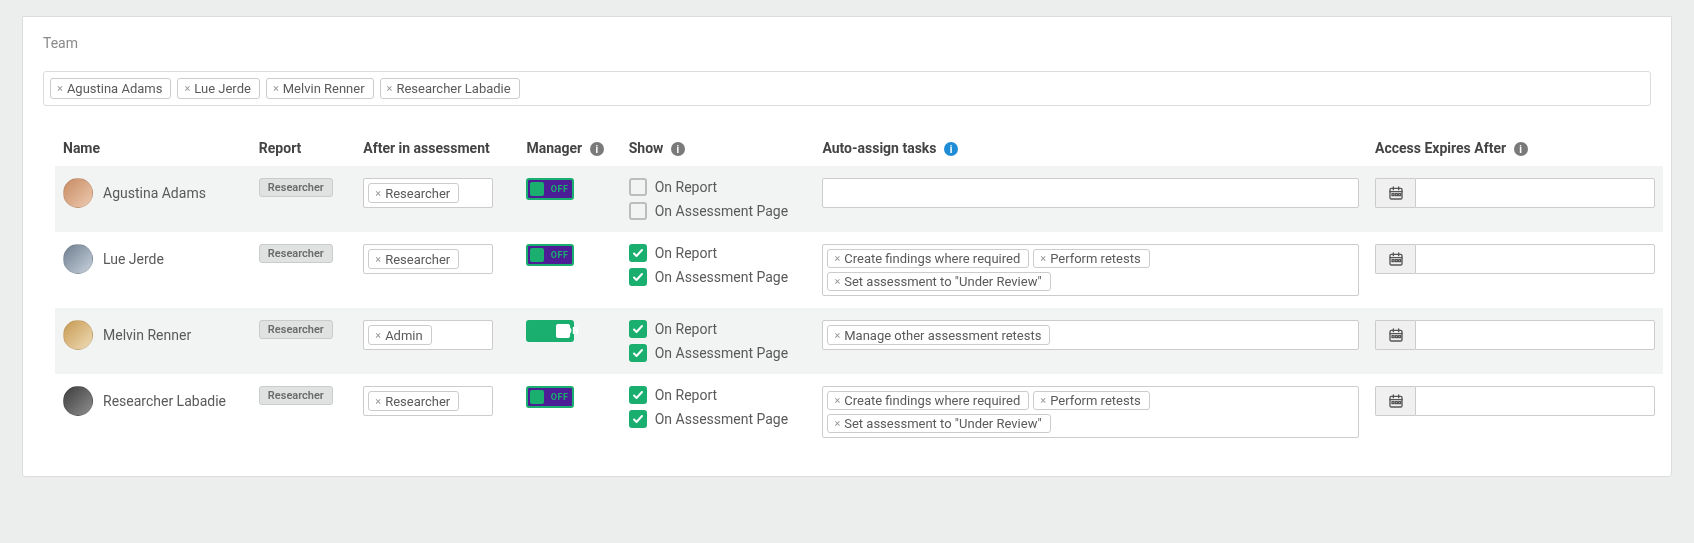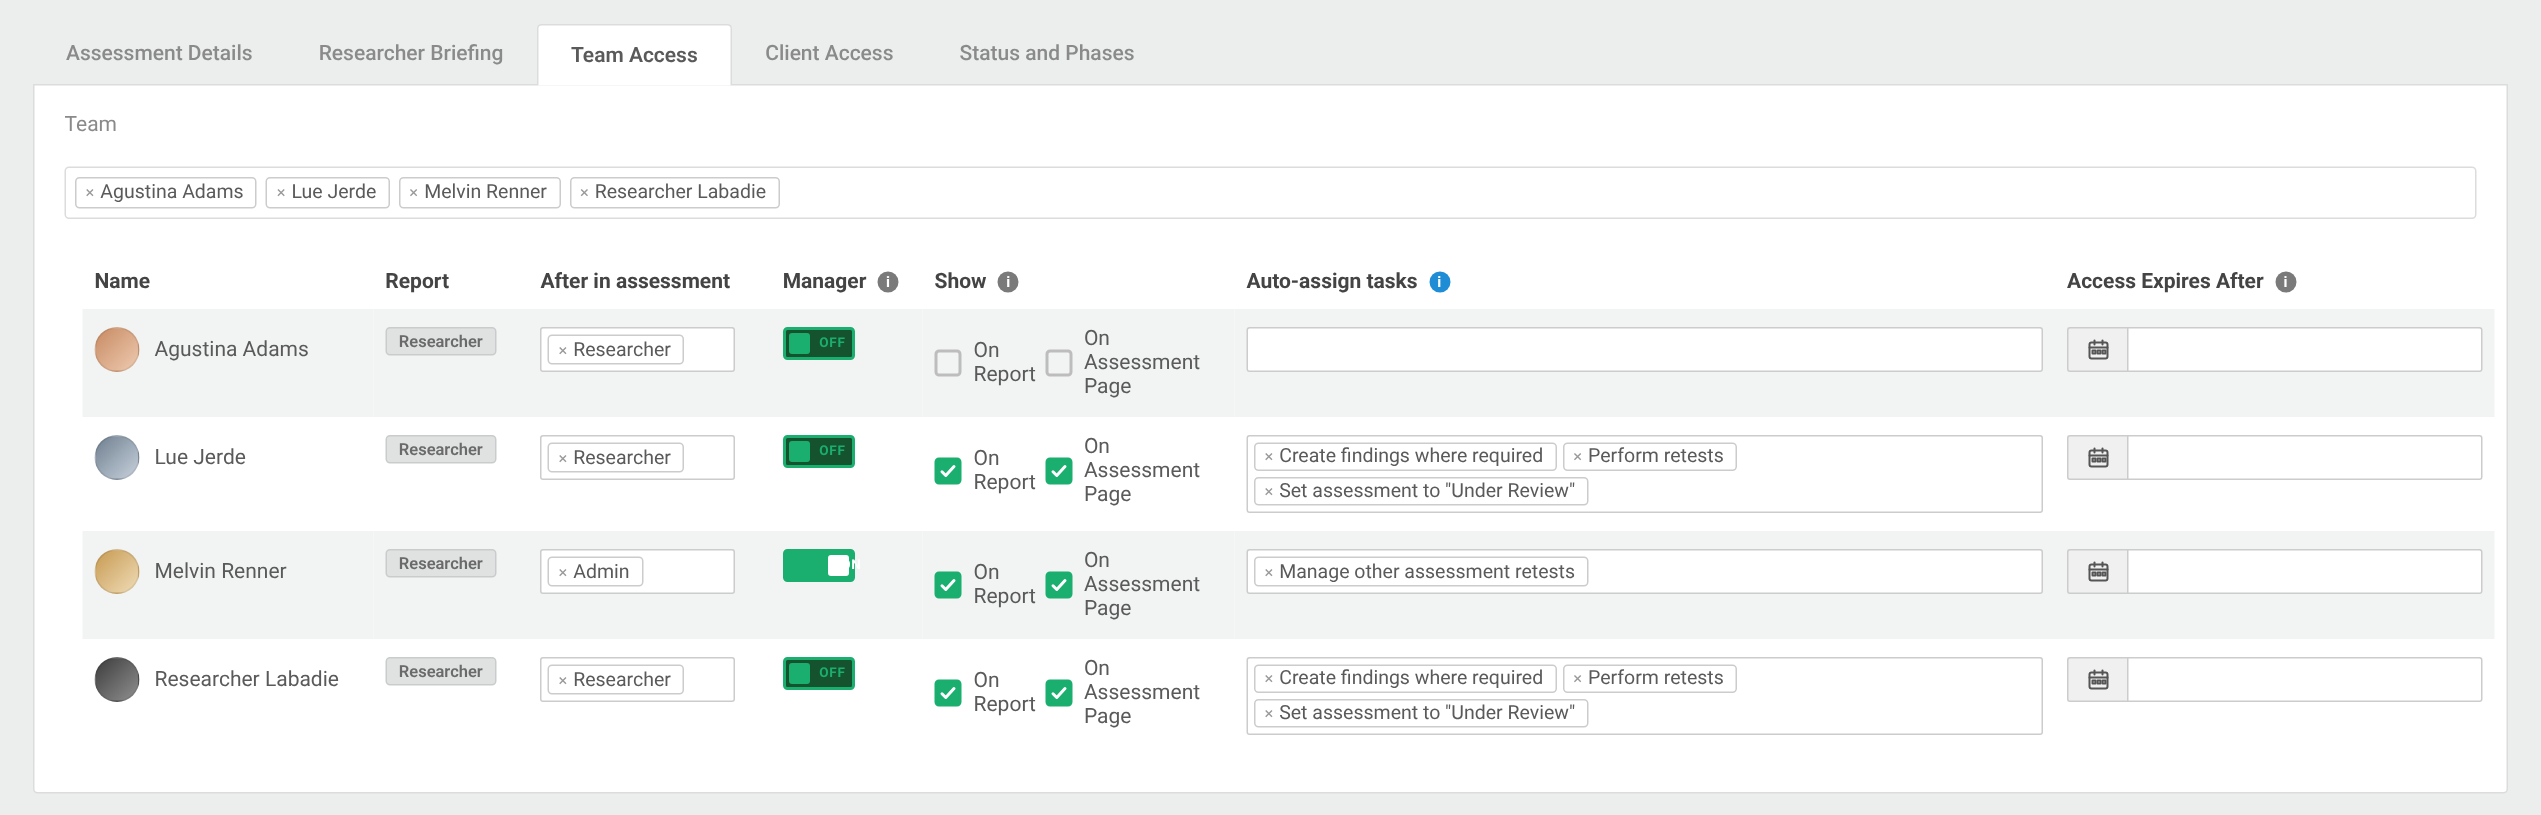--- a/index.html
+++ b/index.html
@@ -158,21 +158,21 @@
     color: #999;
     font-size: 11px;
     line-height: 1;
     cursor: pointer;
   }
   .toggle {
     position: relative;
     width: 48px; height: 22px;
     border: 2px solid var(--green);
     border-radius: 3px;
-    background: #14532d;
+    background: #4c1d95;
     cursor: pointer;
     display: inline-flex;
     align-items: center;
   }
   .toggle .knob {
     position: absolute;
     width: 14px; height: 14px;
     background: var(--green);
     border-radius: 2px;
     top: 2px;
@@ -181,21 +181,21 @@
   .toggle.on  { background: var(--green); }
   .toggle.on .knob { right: 2px; background: #fff; }
   .toggle .tlabel {
     position: absolute;
     font-size: 9px;
     font-weight: 700;
     letter-spacing: 0.5px;
   }
   .toggle.off .tlabel { right: 4px; color: var(--green); }
   .toggle.on  .tlabel { left: 5px;  color: #fff; padding-left: 32px; }
-  .show-opts { display:flex; flex-direction:row; gap:6px; }
+  .show-opts { display:flex; flex-direction:column; gap:6px; }
   .check-row { display:flex; align-items:center; gap:8px; color: var(--text); font-size: 14px; }
   .cbox {
     width: 18px; height: 18px;
     border: 2px solid #bdbdbd;
     border-radius: 3px;
     display: inline-flex; align-items:center; justify-content:center;
     cursor: pointer;
     flex: 0 0 auto;
   }
   .cbox.checked { background: var(--green); border-color: var(--green); }
@@ -236,27 +236,20 @@
     font-size: 13px;
     color: var(--text);
     background: #fff;
   }
   .autocol { width: 508px; }
 </style>
 </head>
 <body>
 
 <div class="page">
-  <div class="tabs" id="tabs">
-      <div class="tab">Assessment Details</div>
-      <div class="tab">Researcher Briefing</div>
-      <div class="tab active">Team Access</div>
-      <div class="tab">Client Access</div>
-      <div class="tab">Status and Phases</div>
-    </div>
   <div class="panel">
     <div class="section-label">Team</div>
     <div class="team-chips" id="team-chips">
         <span class="chip">
           <span class="x">×</span>
           <span>Agustina Adams</span>
         </span>
         <span class="chip">
           <span class="x">×</span>
           <span>Lue Jerde</span>

